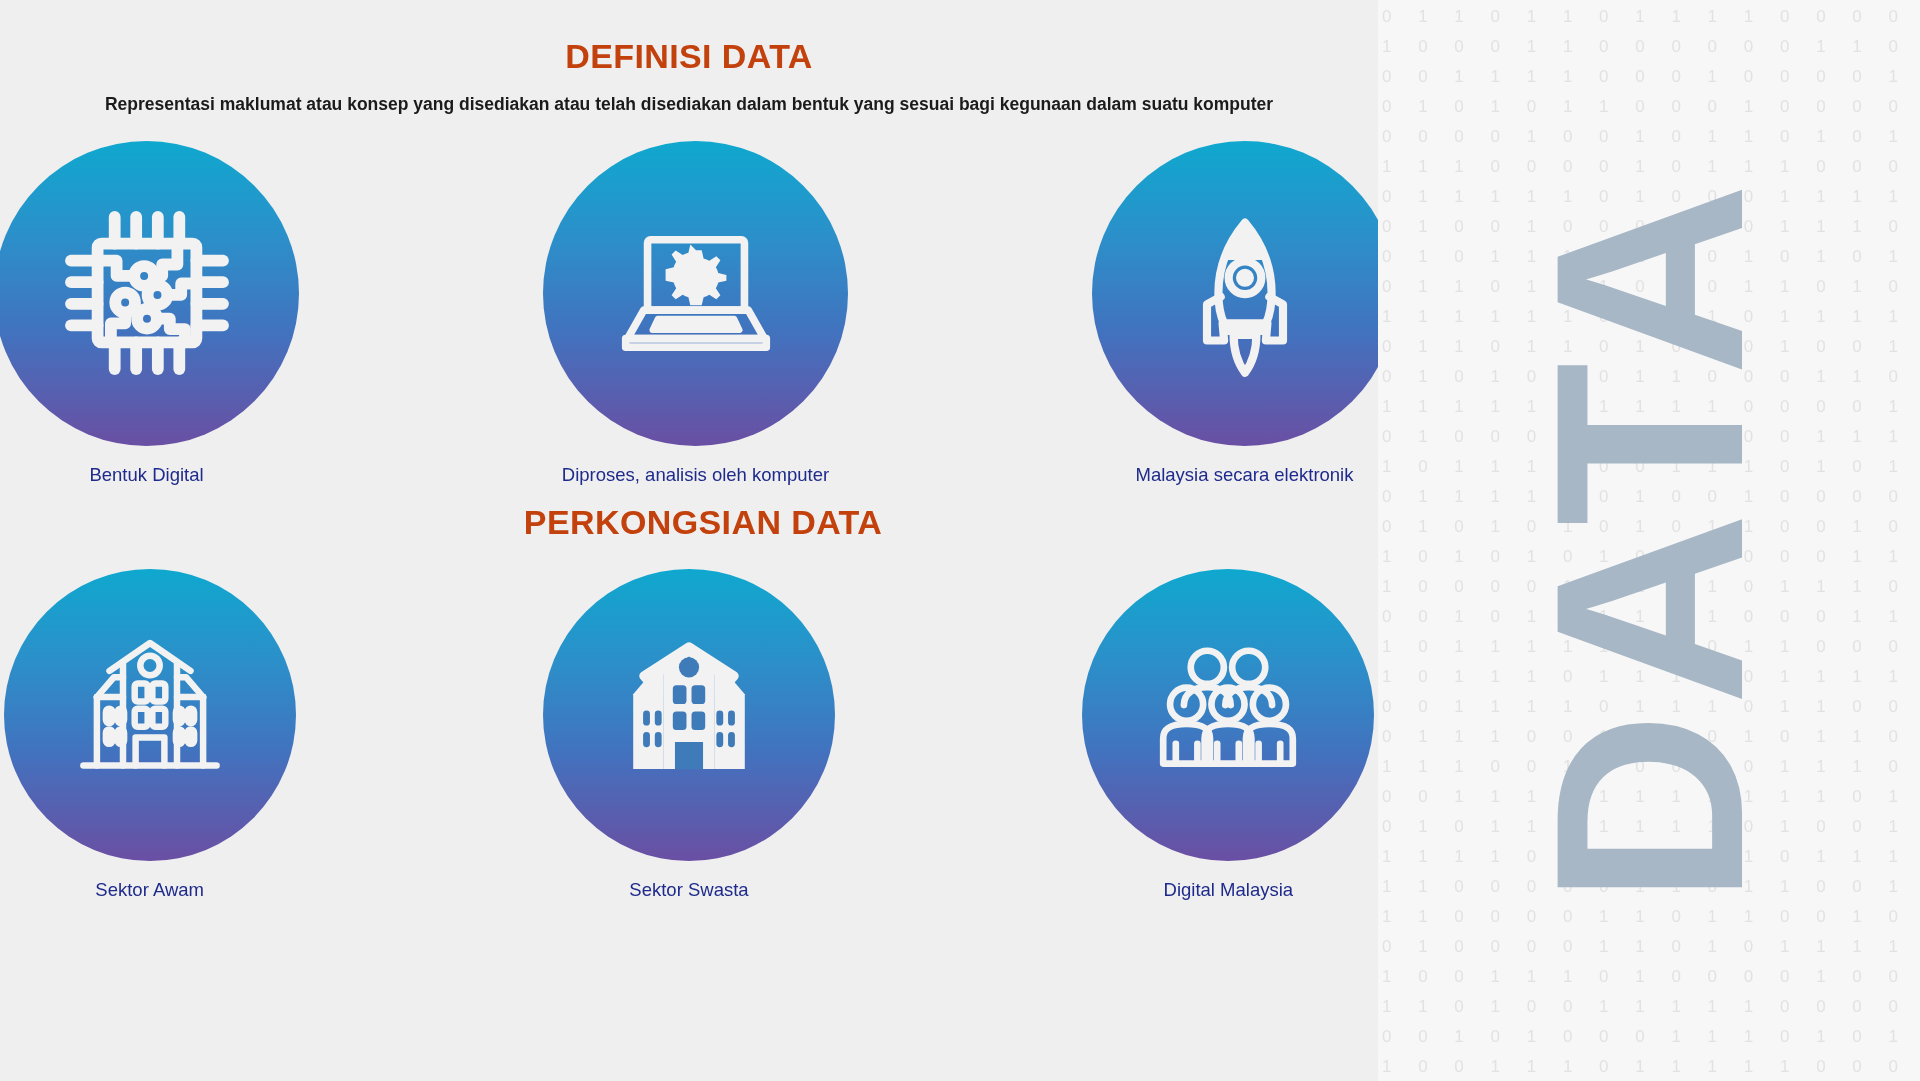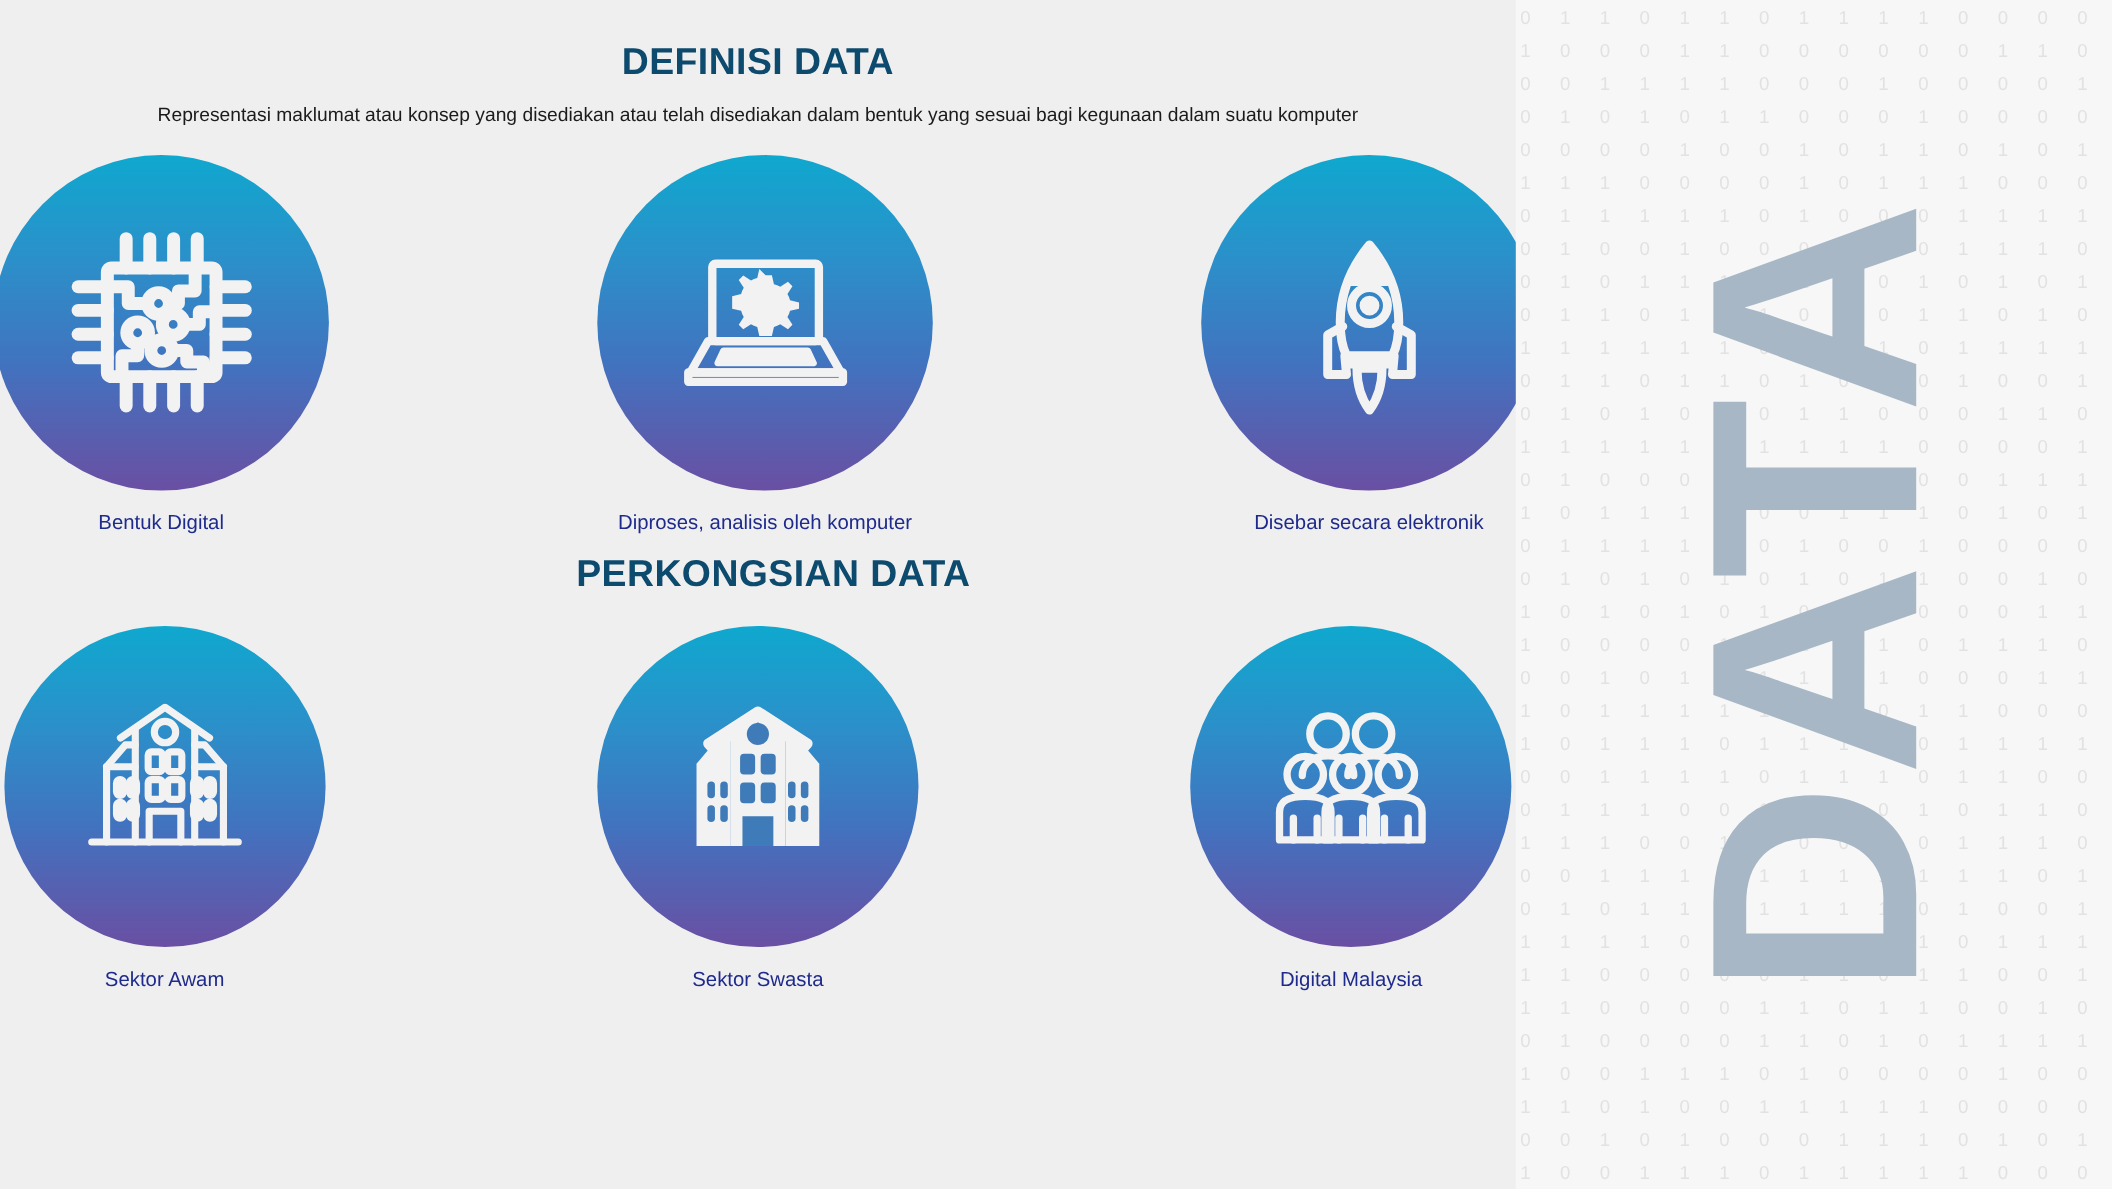--- a/index.html
+++ b/index.html
@@ -32,35 +32,35 @@
     height: 1081px;
     background: #f0efef;
   }
 
   .section { width: 100%; }
 
   .section-title {
     text-align: center;
     font-size: 34px;
     font-weight: bold;
-    color: #0c4a6e;
+    color: #c2410c;
     letter-spacing: 0.4px;
     line-height: 1.1;
   }
 
   .section-desc {
     text-align: center;
     font-size: 17.5px;
     color: #1b1b1b;
     line-height: 1.33;
     margin: 0 auto;
   }
 
   #sec1 .section-title { margin-top: 38px; }
-  #sec1 .section-desc  { margin-top: 18px; width: 1180px; }
+  #sec1 .section-desc  { margin-top: 18px; width: 1180px; font-weight: bold; }
 
   #sec2 .section-title { margin-top: 18px; padding-left: 28px; }
   #sec2 .section-desc  { margin-top: 18px; width: 1215px; }
 
   
   .icon-row {
     display: flex;
     justify-content: center;
     align-items: flex-start;
   }
@@ -220,21 +220,21 @@
                   <circle cx="50" cy="42" r="8.6"></circle>
                   <circle cx="50" cy="42" r="2.6" fill="#f2f2f2"></circle>
                   <path d="M37.2 52 L30 56 V75 H39 L38.2 66"></path>
                   <path d="M62.8 52 L70 56 V75 H61 L61.8 66"></path>
                   <line x1="40" y1="70" x2="60" y2="70"></line>
                   <path d="M44 72 C44 81 47 88 50 92 C53 88 56 81 56 72 Z"></path>
                 </g>
               </svg>
             </span>
           </div>
-          <div class="icon-caption">Disebar secara elektronik</div>
+          <div class="icon-caption">Malaysia secara elektronik</div>
         </div>
 
       </div>
     </div>
 
     <div class="section" id="sec2">
       <div class="section-title">PERKONGSIAN DATA</div>
 
       <div class="icon-row" id="row2">
 

